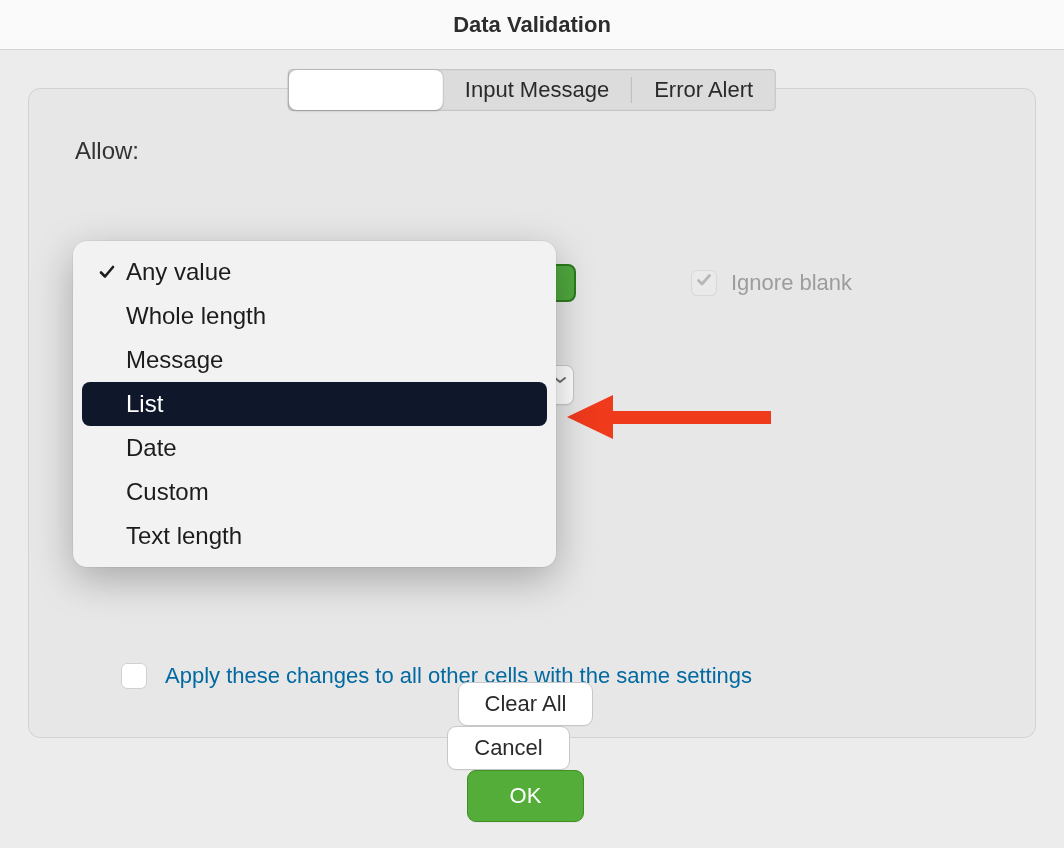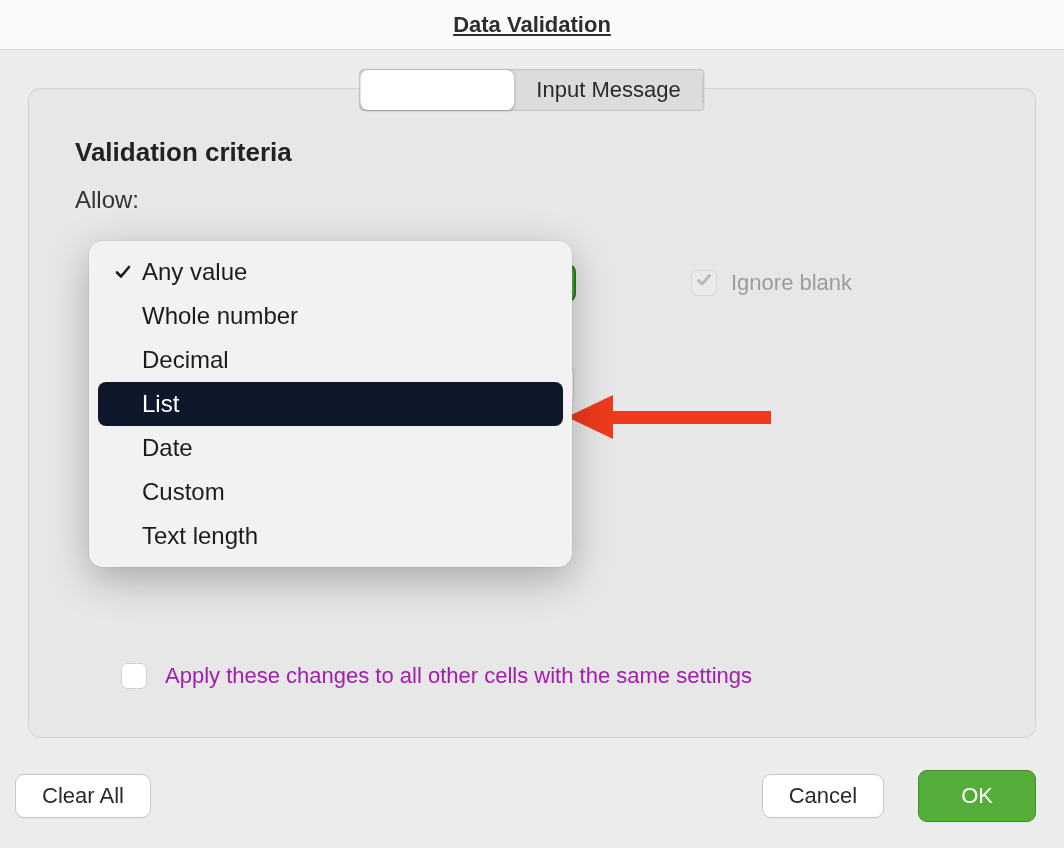--- a/index.html
+++ b/index.html
@@ -22,21 +22,20 @@
     border-bottom: 1px solid #d5d5d5;
     display: flex;
     align-items: center;
     justify-content: center;
     box-sizing: border-box;
   }
   .title-bar .title {
     font-weight: 700;
     font-size: 22px;
     color: #2d2d2d;
-    text-decoration: underline;
   }
 
   .window-body {
     position: relative;
     padding: 22px 28px 26px 28px;
     box-sizing: border-box;
     height: calc(848px - 50px);
   }
 
   
@@ -158,21 +157,21 @@
     background: #ffffff;
     border: 1.5px solid #c9c9c9;
     border-radius: 8px;
     box-shadow: 0 1px 2px rgba(0,0,0,0.05);
   }
   .grey-stepper svg { display:block; margin: 8px auto 0; }
 
   
   .popup {
     position: absolute;
-    left: 60px;
+    left: 44px;
     top: 152px;
     width: 465px;
     background: #f2f2f2;
     border-radius: 14px;
     box-shadow: 0 12px 40px rgba(0,0,0,0.28), 0 0 0 1px rgba(0,0,0,0.04);
     padding: 9px;
     z-index: 10;
   }
   .popup .item {
     display: flex;
@@ -209,30 +208,31 @@
 
   
   .apply-row {
     position: absolute;
     left: 92px;
     bottom: 48px;
     display: flex;
     align-items: center;
     gap: 18px;
   }
-  .apply-row .check-label { color: #a21caf; text-align: center; }
+  .apply-row .check-label { color: #0369a1; text-align: center; }
 
   
   .footer {
     position: absolute;
     left: 15px;
     right: 28px;
     bottom: 26px;
     display: flex;
     align-items: center;
+    flex-direction: column;
   }
   .btn {
     height: 42px;
     border-radius: 9px;
     border: 1px solid #c7c7c7;
     background: #ffffff;
     font-size: 22px;
     color: #2a2a2a;
     display: inline-flex;
     align-items: center;
@@ -268,24 +268,26 @@
   <div class="panel">
 
     <div class="tabs">
       <div class="tab selected">
         <span></span>
       </div>
       <div class="tab">
         <span>Input Message</span>
       </div>
       <div class="sep"></div>
+      <div class="tab">
+        <span>Error Alert</span>
+      </div>
     </div>
 
     <div class="panel-inner">
-      <div class="section-title">Validation criteria</div>
       <div class="label-allow">Allow:</div>
     </div>
 
     <div class="green-indicator"></div>
     <div class="grey-stepper">
       <svg width="14" height="10" viewBox="0 0 14 10">
         <polyline points="2,4 7,8 12,4" fill="none" stroke="#6e6e6e" stroke-width="2" stroke-linecap="round" stroke-linejoin="round"></polyline>
       </svg>
     </div>
 
@@ -306,25 +308,25 @@
       <div class="item">
         <span class="tick">
           <svg width="18" height="18" viewBox="0 0 18 18">
             <polyline points="3,9.5 7,13.5 15,4" fill="none" stroke="#1c1c1c" stroke-width="2.6" stroke-linecap="round" stroke-linejoin="round"></polyline>
           </svg>
         </span>
         <span class="text">Any value</span>
       </div>
       <div class="item">
         <span class="tick"></span>
-        <span class="text">Whole number</span>
-      </div>
-      <div class="item">
-        <span class="tick"></span>
-        <span class="text">Decimal</span>
+        <span class="text">Whole length</span>
+      </div>
+      <div class="item">
+        <span class="tick"></span>
+        <span class="text">Message</span>
       </div>
       <div class="item highlight">
         <span class="tick"></span>
         <span class="text">List</span>
       </div>
       <div class="item">
         <span class="tick"></span>
         <span class="text">Date</span>
       </div>
       <div class="item">

